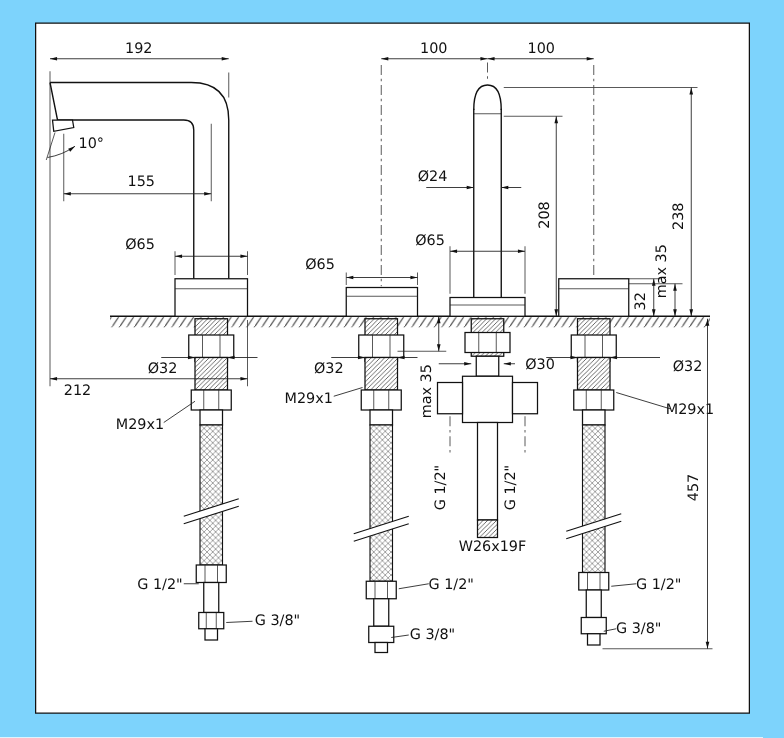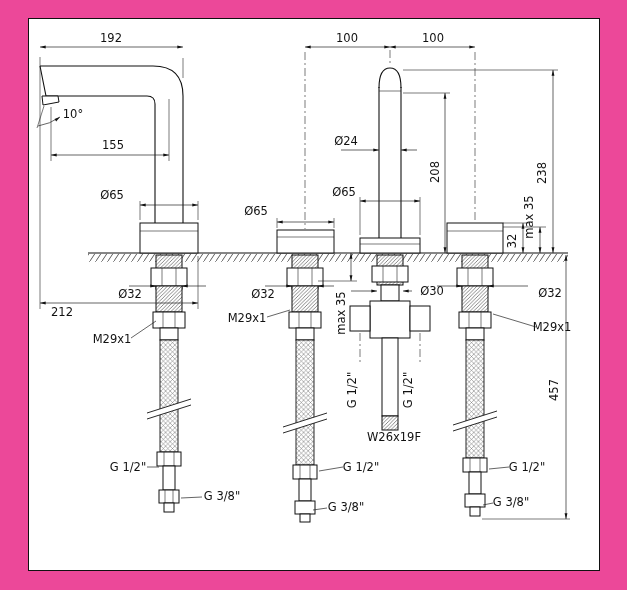--- a/index.html
+++ b/index.html
@@ -1,16 +1,16 @@
 <!DOCTYPE html>
 <html><head>
 <meta charset="utf-8">
 <style>
   html,body{margin:0;padding:0;background:#fff;}
-  .page{width:627px;height:590px;position:relative;background:#ec4899;font-family:"DejaVu Sans","Liberation Sans",sans-serif;overflow:hidden;}
+  .page{width:627px;height:590px;position:relative;background:#7dd3fc;font-family:"DejaVu Sans","Liberation Sans",sans-serif;overflow:hidden;}
   svg text{font-family:"DejaVu Sans","Liberation Sans",sans-serif;font-size:11.5px;fill:#111;}
   .ol{stroke:#111;stroke-width:1.1;fill:none;}
   .fw{stroke:#111;stroke-width:1;fill:#fff;}
   .thrf{stroke:#111;stroke-width:1;fill:url(#thr);}
   .brdf{stroke:#111;stroke-width:0.9;fill:url(#brd);}
   .tn{stroke:#222;stroke-width:0.6;fill:none;}
   .dm{stroke:#222;stroke-width:0.7;fill:none;}
   .xt{stroke:#222;stroke-width:0.6;fill:none;}
   .ld{stroke:#222;stroke-width:0.7;fill:none;}
   .cl{stroke:#444;stroke-width:0.7;stroke-dasharray:8 3 2 3;fill:none;}

